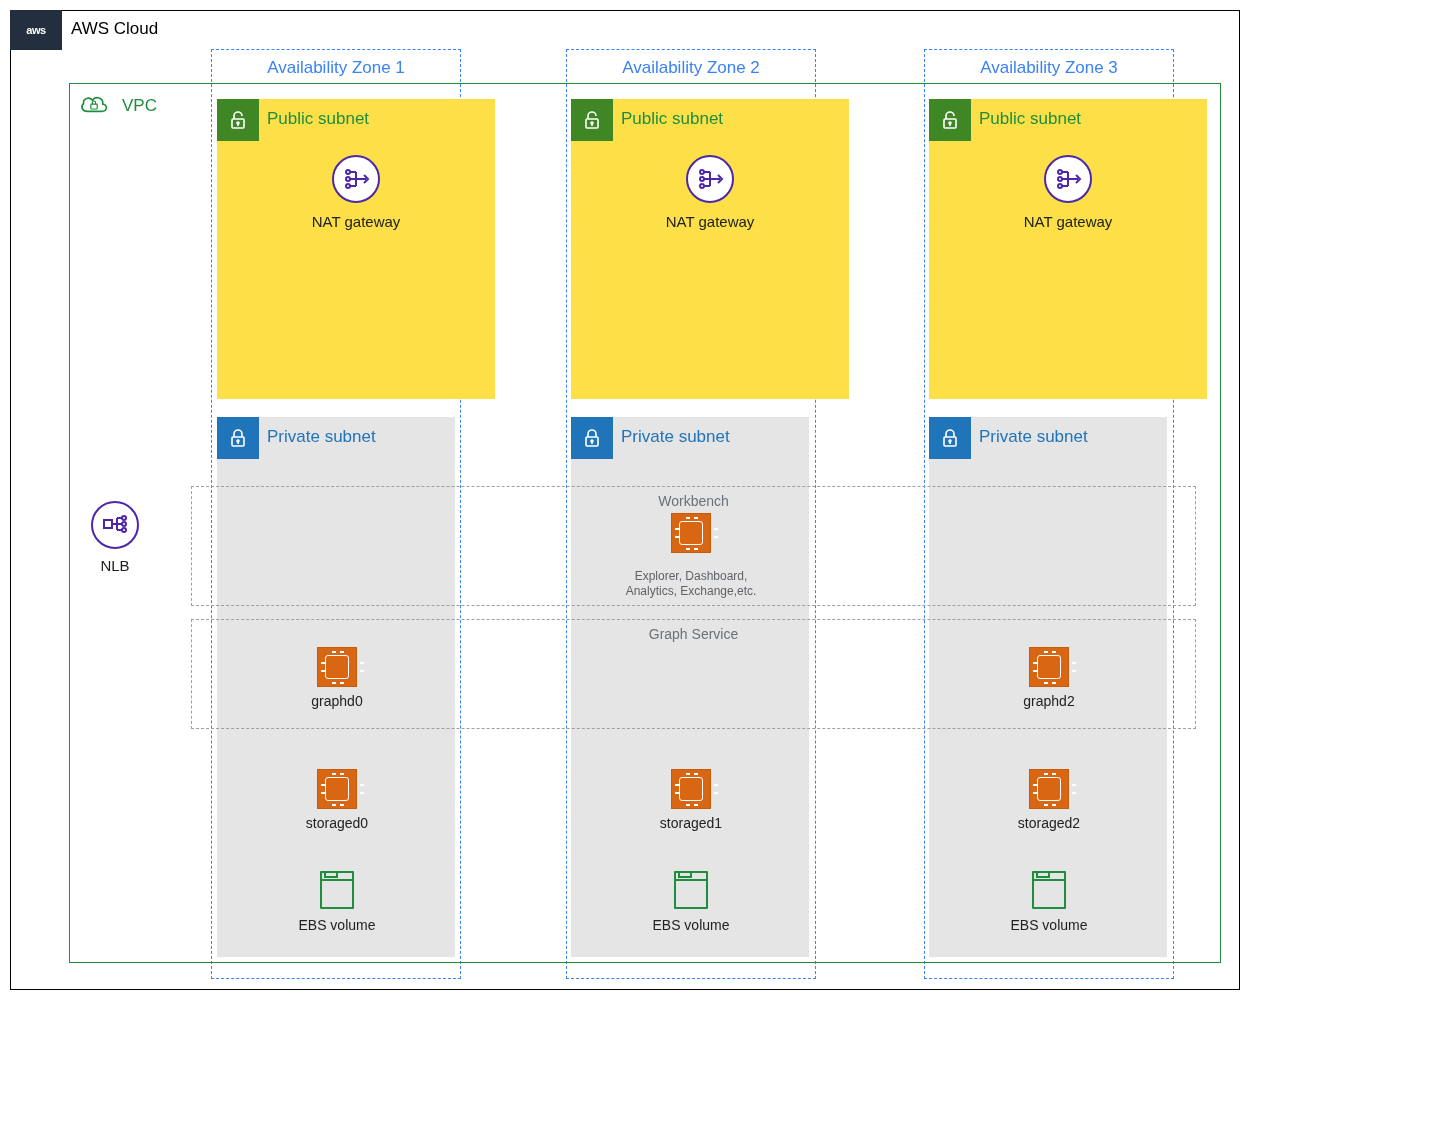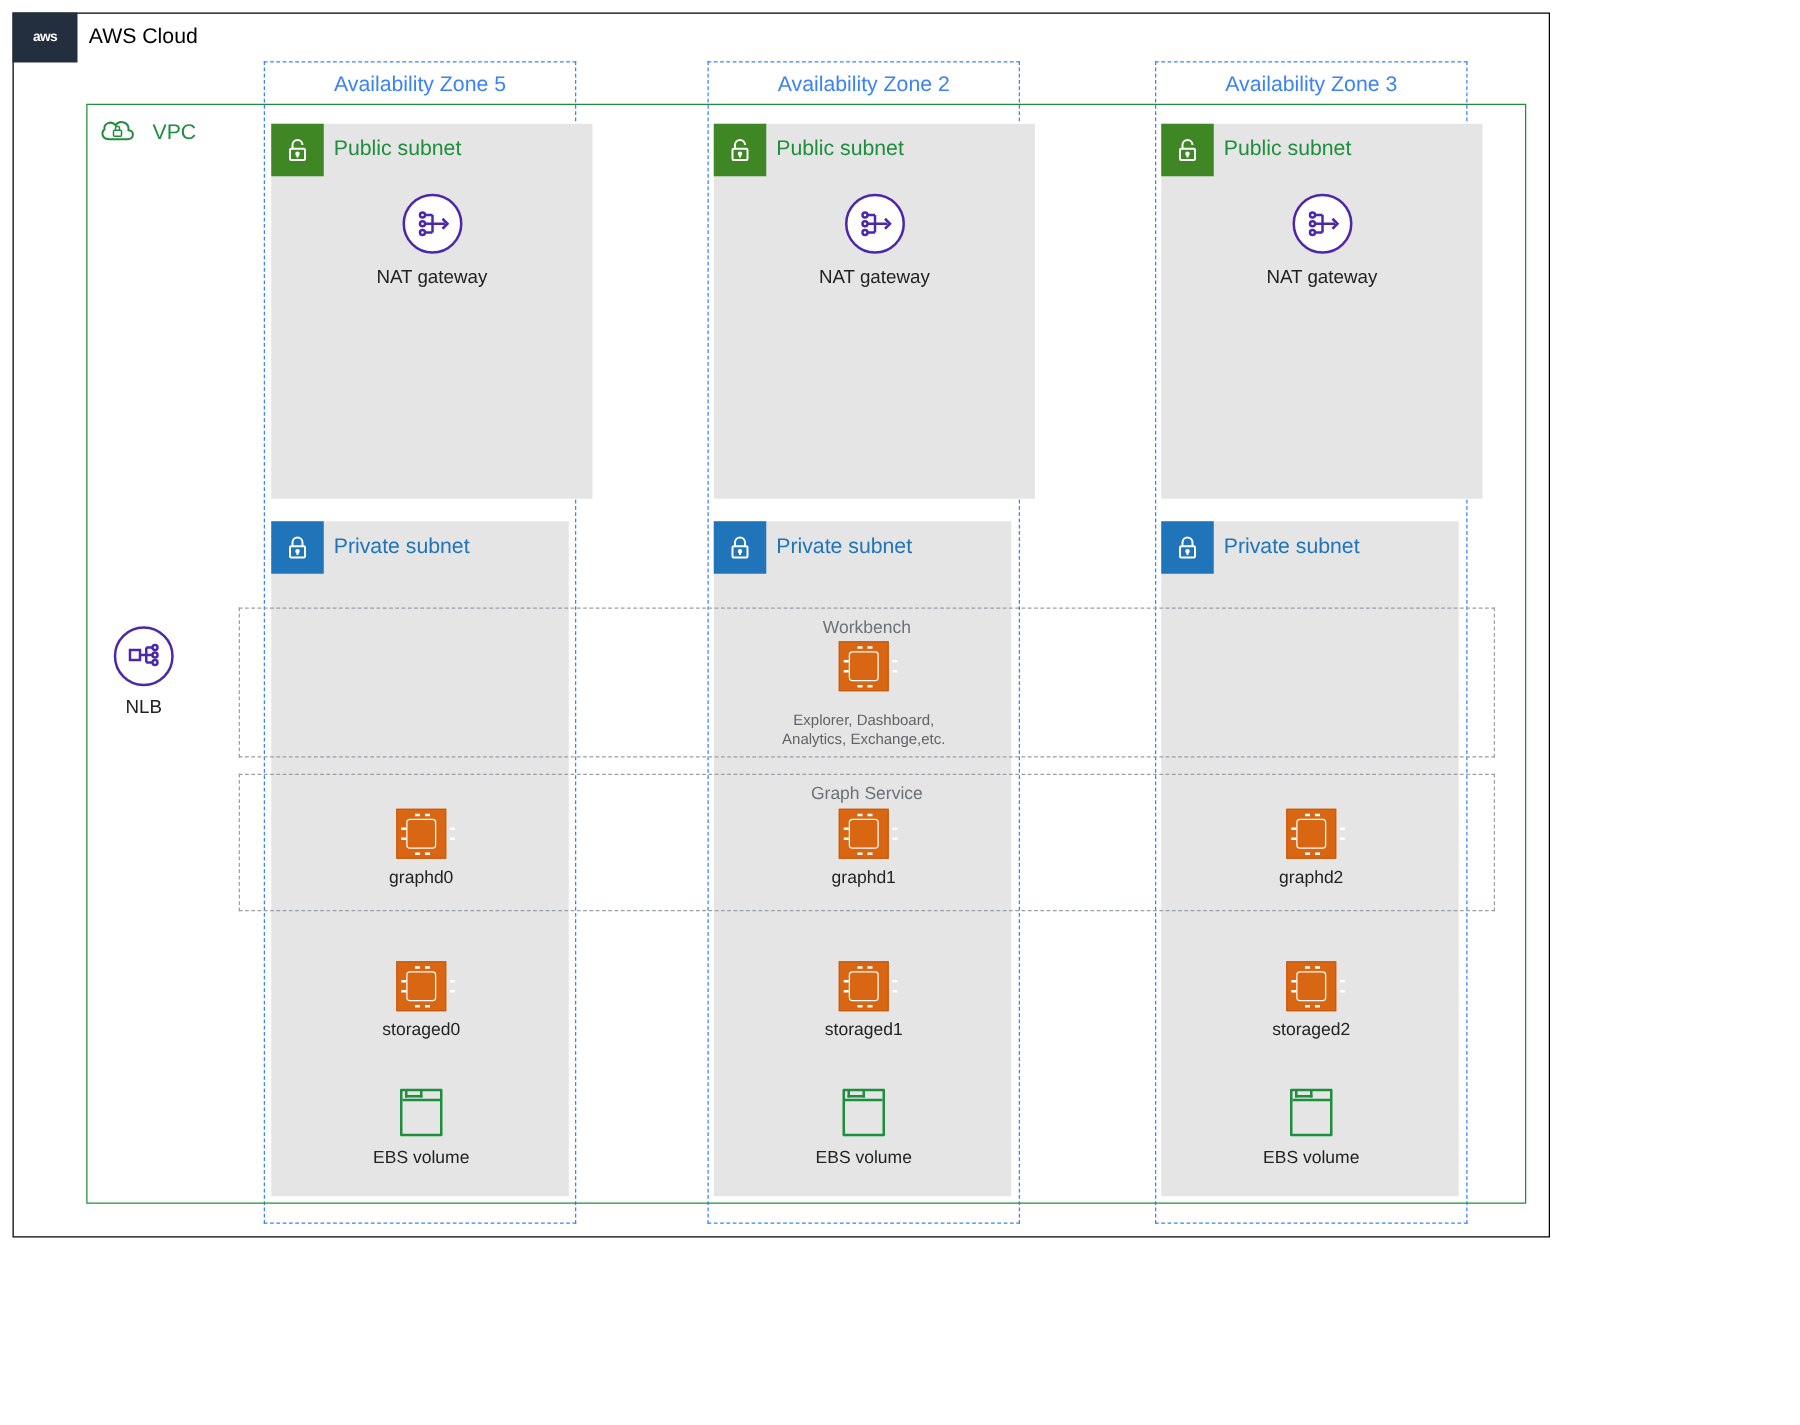--- a/index.html
+++ b/index.html
@@ -72,24 +72,24 @@
   }
   .vpc-label {
     position: absolute;
     top: 12px; left: 52px;
     color: #1e8e3e;
     font-size: 17px;
   }
   
   .public-subnet {
     position: absolute;
-    background: #e5e5e5;
+    background: #fde047;
     top: 88px;
     height: 300px;
-    width: 257px;
+    width: 278px;
   }
   .ps1 { left: 206px; }
   .ps2 { left: 560px; }
   .ps3 { left: 918px; }
   .subnet-icon-box {
     position: absolute;
     top: 0; left: 0;
     width: 42px; height: 42px;
     display: flex;
     align-items: center;
@@ -255,21 +255,21 @@
 <body>
 
 <div class="canvas">
 
   <div class="aws-badge">
     <span class="aws-text">aws</span>
   </div>
   <div class="aws-cloud-label">AWS Cloud</div>
 
   <div class="az az1">
-    <div class="az-label">Availability Zone 5</div>
+    <div class="az-label">Availability Zone 1</div>
   </div>
   <div class="az az2">
     <div class="az-label">Availability Zone 2</div>
   </div>
   <div class="az az3">
     <div class="az-label">Availability Zone 3</div>
   </div>
 
   <div class="vpc">
     <svg class="vpc-icon" viewBox="0 0 40 32">
@@ -408,24 +408,20 @@
 
   <div class="wb">
     <div class="ec2-icon"></div>
     <div class="wb-desc">Explorer, Dashboard, Analytics, Exchange,etc.</div>
   </div>
 
   <div class="ec2-item" style="top:636px; left:246px">
     <div class="ec2-icon"></div>
     <div class="small-label">graphd0</div>
   </div>
-  <div class="ec2-item" style="top:636px; left:600px">
-    <div class="ec2-icon"></div>
-    <div class="small-label">graphd1</div>
-  </div>
   <div class="ec2-item" style="top:636px; left:958px">
     <div class="ec2-icon"></div>
     <div class="small-label">graphd2</div>
   </div>
 
   <div class="ec2-item" style="top:758px; left:246px">
     <div class="ec2-icon"></div>
     <div class="small-label">storaged0</div>
   </div>
   <div class="ec2-item" style="top:758px; left:600px">

